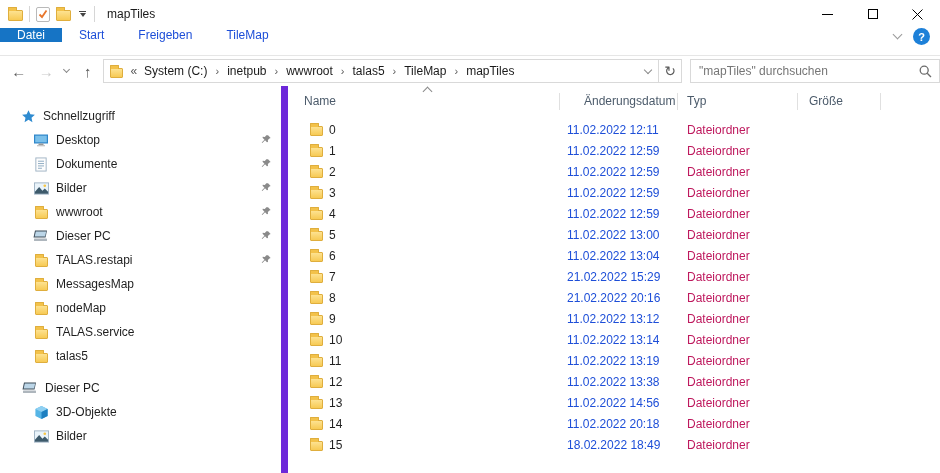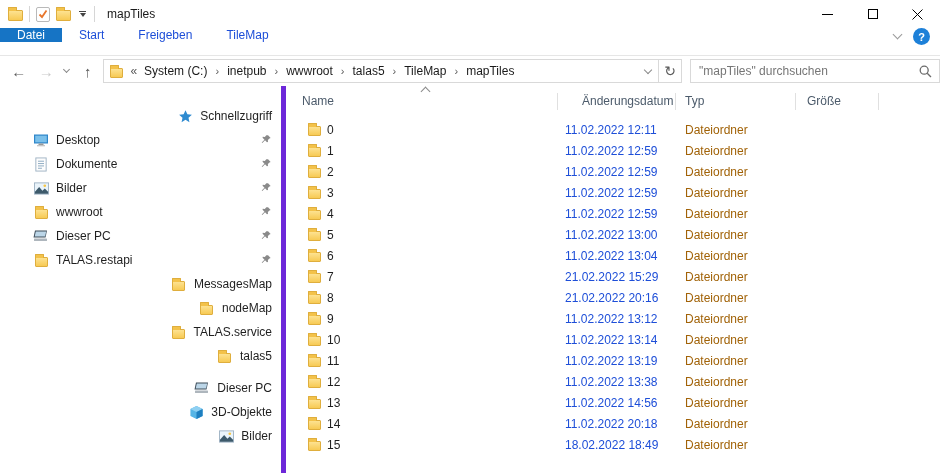--- a/index.html
+++ b/index.html
@@ -73,46 +73,46 @@
   .searchbox input { flex:1; border:none; outline:none; padding:0 8px; font:inherit;
     color:#1f1f1f; background:transparent; }
   .searchbox input::placeholder { color:#767676; opacity:1; }
   .search-mag { padding-right:7px; display:flex; align-items:center; }
 
   
   .main { position:absolute; top:86px; left:0; width:940px; height:387px; display:flex; }
 
   
   .sidebar { width:281px; height:100%; padding-top:18px; overflow:hidden; }
-  .side-item { height:24px; display:flex; align-items:center; padding-left:33px; padding-right:9px;justify-content:flex-end; }
+  .side-item { height:24px; display:flex; align-items:center; padding-left:33px; padding-right:9px; }
   .side-item.section { padding-left:20px; }
   .side-item.section2 { padding-left:22px; margin-top:8px; }
   .side-icon { width:16px; height:16px; display:flex; align-items:center; justify-content:center; flex:none; }
   .side-label { margin-left:7px; white-space:nowrap; }
   .side-pin { margin-left:auto; display:flex; align-items:center; }
 
   
-  .filepane { position:relative; flex:1; height:100%; border-left:5px solid #6d28d9; }
+  .filepane { position:relative; flex:1; height:100%; border-left:7px solid #6d28d9; }
   .colheader { position:relative; height:30px; display:flex; align-items:center; color:#4c5b6b; }
   .colheader .hcell { white-space:nowrap; }
   .h-name  { position:absolute; left:16px; }
   .h-date  { position:absolute; left:296px; }
   .h-typ   { position:absolute; left:399px; }
   .h-size  { position:absolute; left:521px; }
   .h-div { position:absolute; top:7px; width:1px; height:17px; background:#e0e0e0; }
   .sort-caret { position:absolute; left:136px; top:2px; width:7px; height:7px;
     border-left:1.4px solid #8a8a8a; border-top:1.4px solid #8a8a8a; transform:rotate(45deg); }
 
   .rows { margin-top:3px; }
   .frow { height:21px; display:grid; grid-template-columns:271px 118px 120px 83px 1fr;
     align-items:center; }
   .c-name { display:flex; align-items:center; padding-left:22px; }
   .c-name .nm { margin-left:6px; }
   .c-date { padding-left:8px; color:#1d4ed8; }
-  .c-typ  { padding-left:10px; color:#a16207; }
+  .c-typ  { padding-left:10px; color:#be185d; }
   .c-size { padding-left:12px; color:#211f1f; }
 
   svg { display:block; }
 </style>
 </head>
 <body>
 
 <div class="window">
 
   <div class="titlebar">

